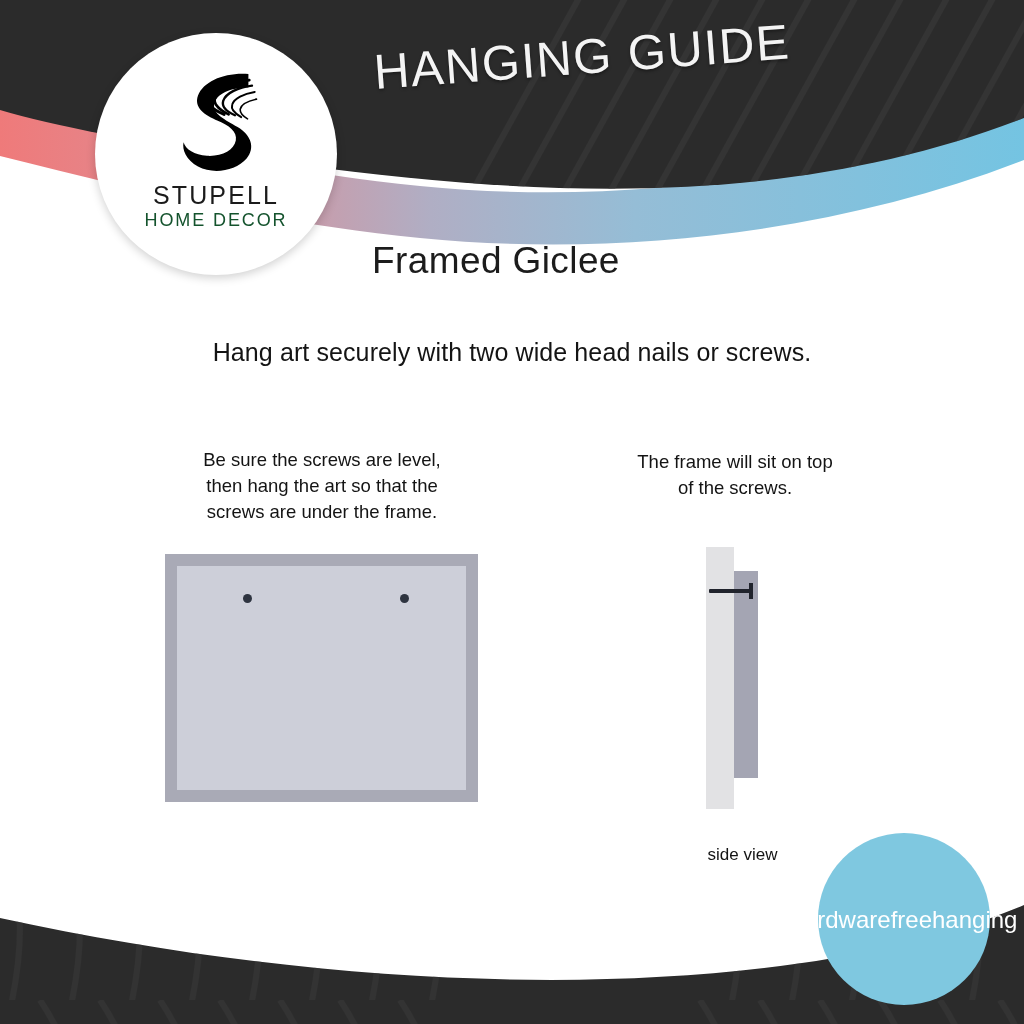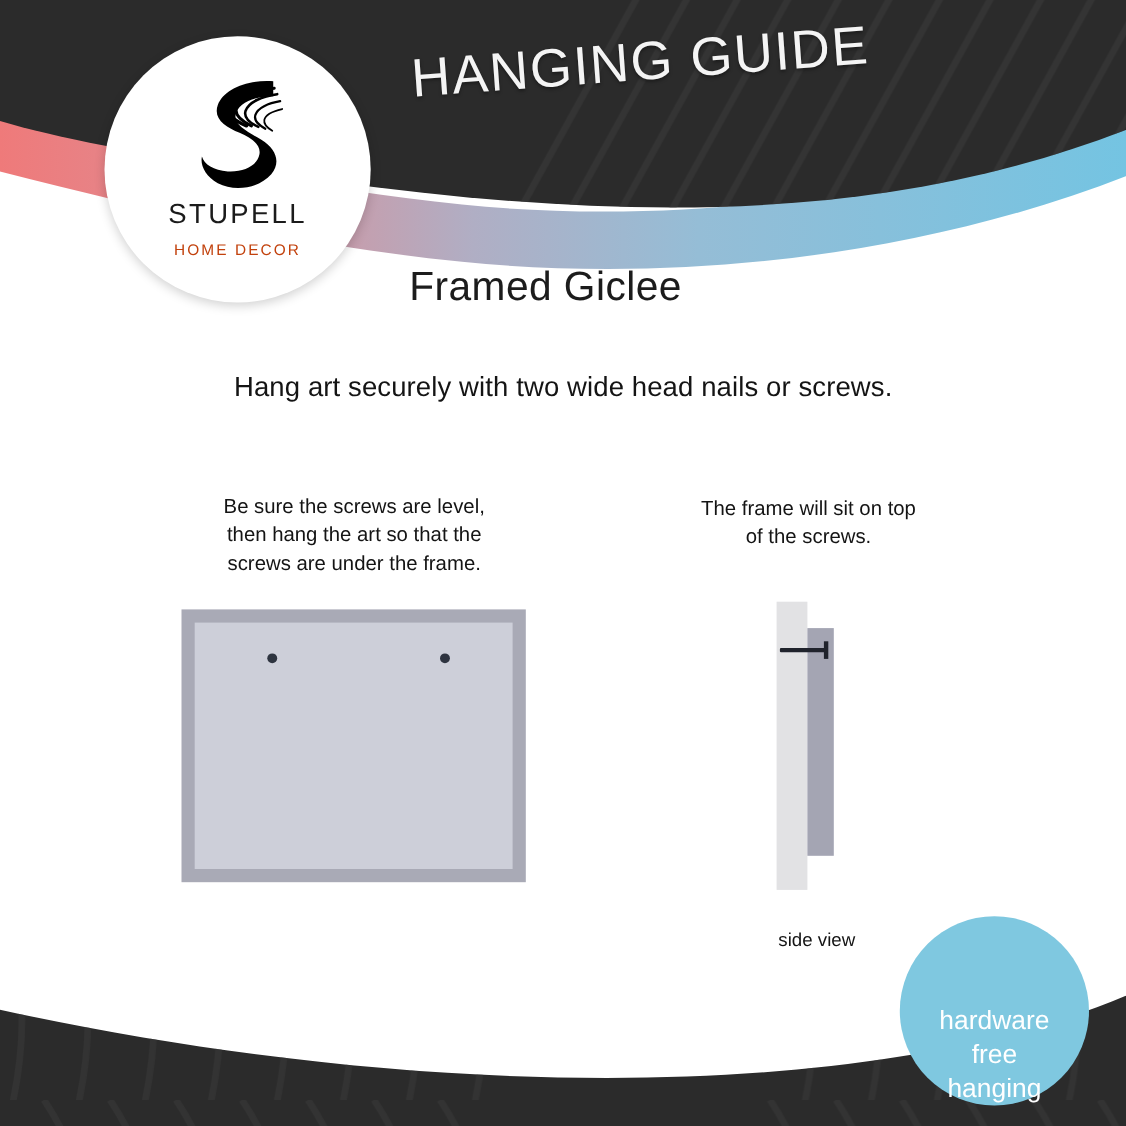--- a/index.html
+++ b/index.html
@@ -52,24 +52,24 @@
   .logo-name {
     font-size: 25px;
     letter-spacing: 2.1px;
     color: #1b1b1b;
     font-weight: 400;
     margin-top: 4px;
     font-family: "Liberation Sans", sans-serif;
     text-align: center;
   }
   .logo-sub {
-    font-size: 14px;
+    font-size: 18px;
     letter-spacing: 1.9px;
-    color: #c2410c;
-    margin-top: 9px;
+    color: #14532d;
+    margin-top: 0;
     font-weight: 400;
   }
 
   
   .header-title {
     position: absolute;
     left: 372px;
     top: 44px;
     font-size: 49px;
     letter-spacing: 1.5px;
@@ -202,23 +202,23 @@
   
   .hardware-badge {
     position: absolute;
     left: 818px;
     top: 833px;
     width: 172px;
     height: 172px;
     border-radius: 50%;
     background: #7fc8e0;
     display: flex;
-    flex-direction: column;
+    flex-direction: row;
     align-items: center;
-    justify-content: flex-end;
+    justify-content: center;
     color: #ffffff;
     font-size: 24px;
     line-height: 31px;
     text-align: center;
     font-weight: 400;
   }
 </style>
 </head>
 <body>
 

